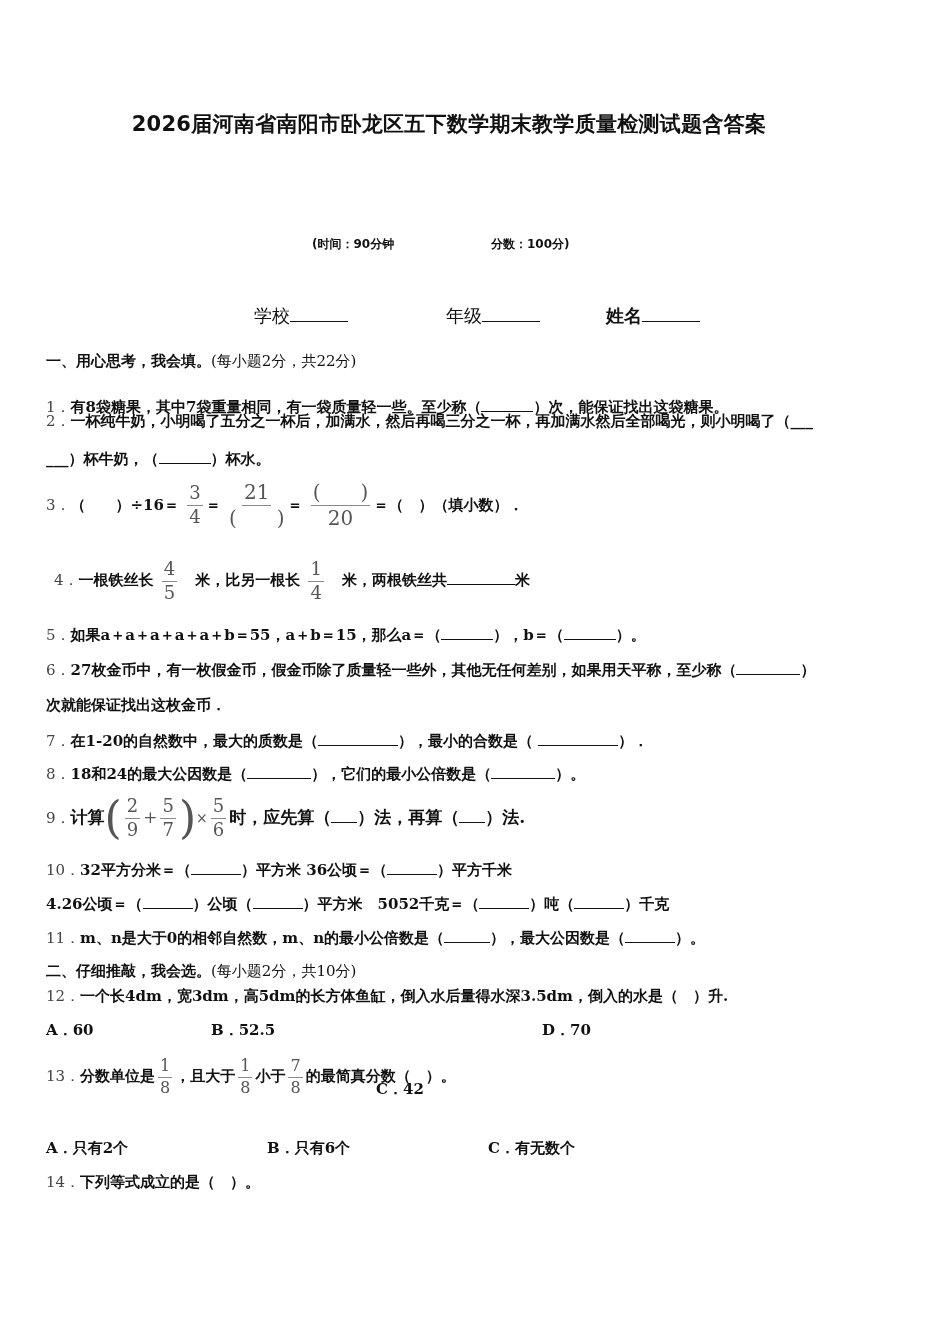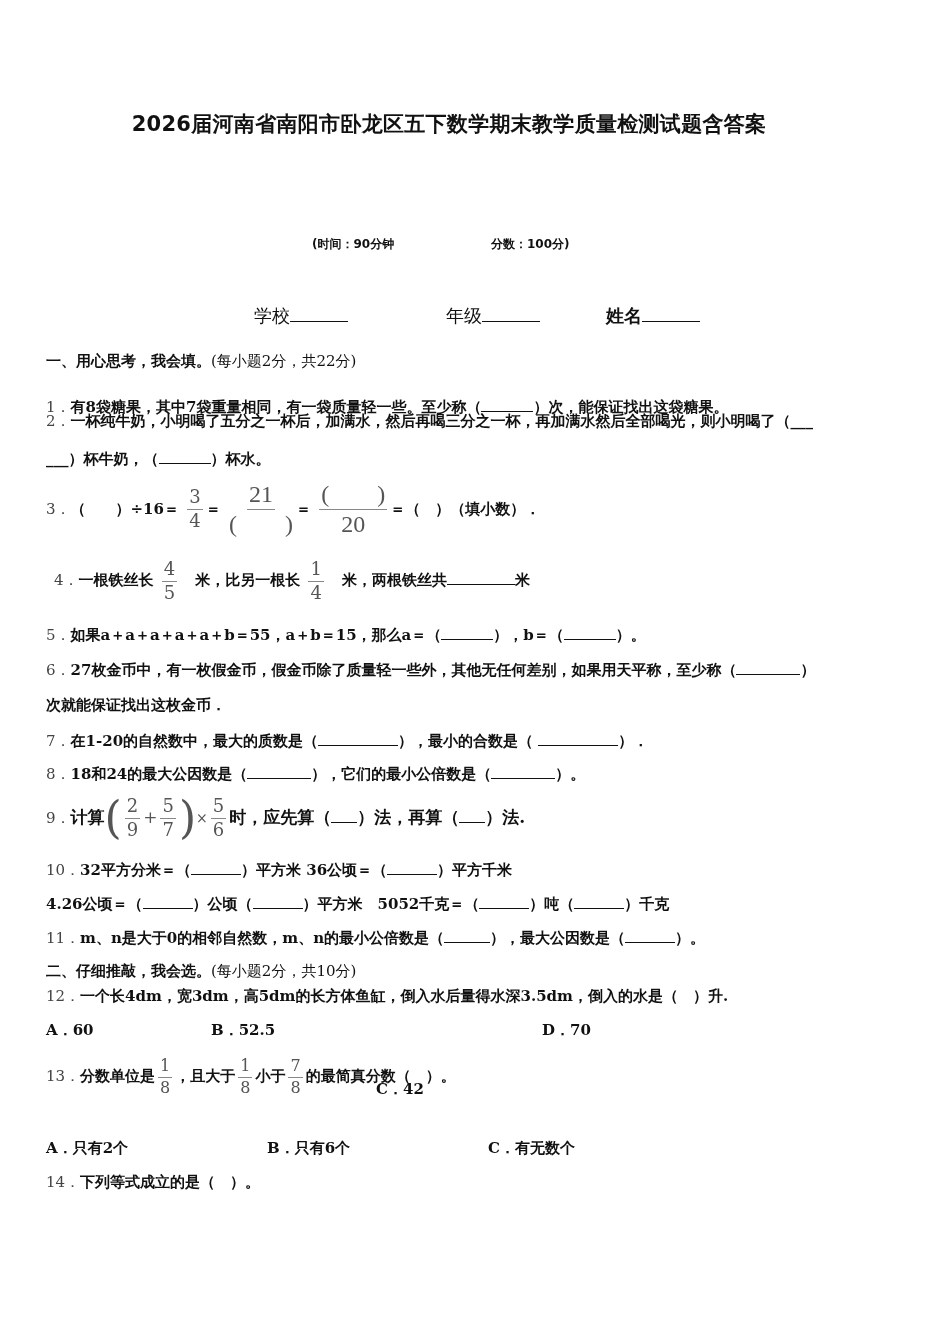--- a/index.html
+++ b/index.html
@@ -13,21 +13,21 @@
   .field .blank { display: inline-block; width: 58px; border-bottom: 1px solid #111; height: 14px; vertical-align: baseline; }
   .line { left: 46px; font-size: 15px; font-weight: bold; }
   .num { font-weight: normal; color: #444; }
   .sec { font-weight: bold; }
   .sec .paren { font-weight: normal; }
   .frac { display: inline-flex; flex-direction: column; align-items: center; vertical-align: middle;
           font-family: "DejaVu Serif", serif; font-weight: normal; color: #555; font-size: 18px; line-height: 1.05; margin: 0 3px; }
   .frac .n { padding: 0 2px 2px; border-bottom: 1px solid #888; }
   .frac .d { padding-top: 2px; }
   .frac.small { font-size: 16px; }
-  .frac.big { font-size: 24px; font-family: Liberation Serif, serif; }
+  .frac.big { font-size: 20px; }
   .paren-big { font-family: "DejaVu Serif", serif; font-weight: normal; font-size: 44px; color: #555; vertical-align: middle; line-height: 1; }
   .ul { display: inline-block; border-bottom: 1px solid #111; height: 14px; vertical-align: baseline; }
   .opt { position: absolute; white-space: nowrap; font-size: 15px; font-weight: bold; }
 </style>
 </head>
 <body>
 
 <div class="abs title">2026届河南省南阳市卧龙区五下数学期末教学质量检测试题含答案</div>
 
 <div class="abs meta" style="left:312px;">(时间：90分钟</div>

